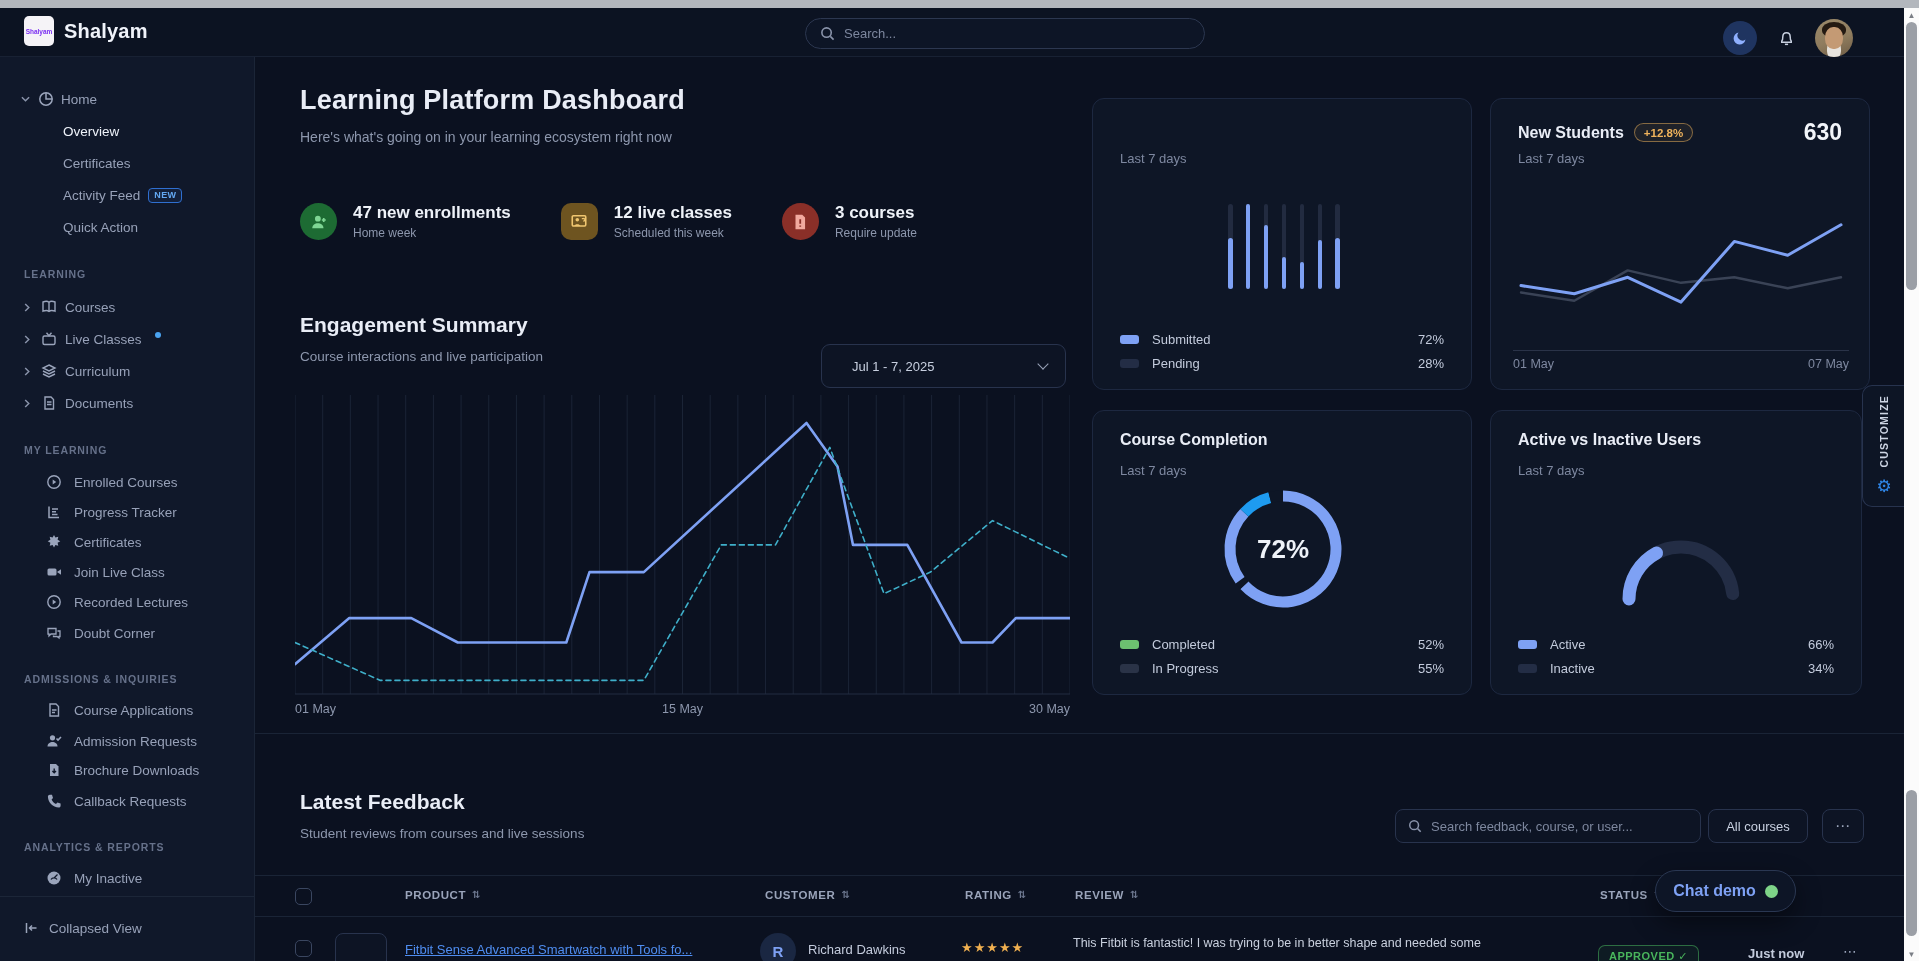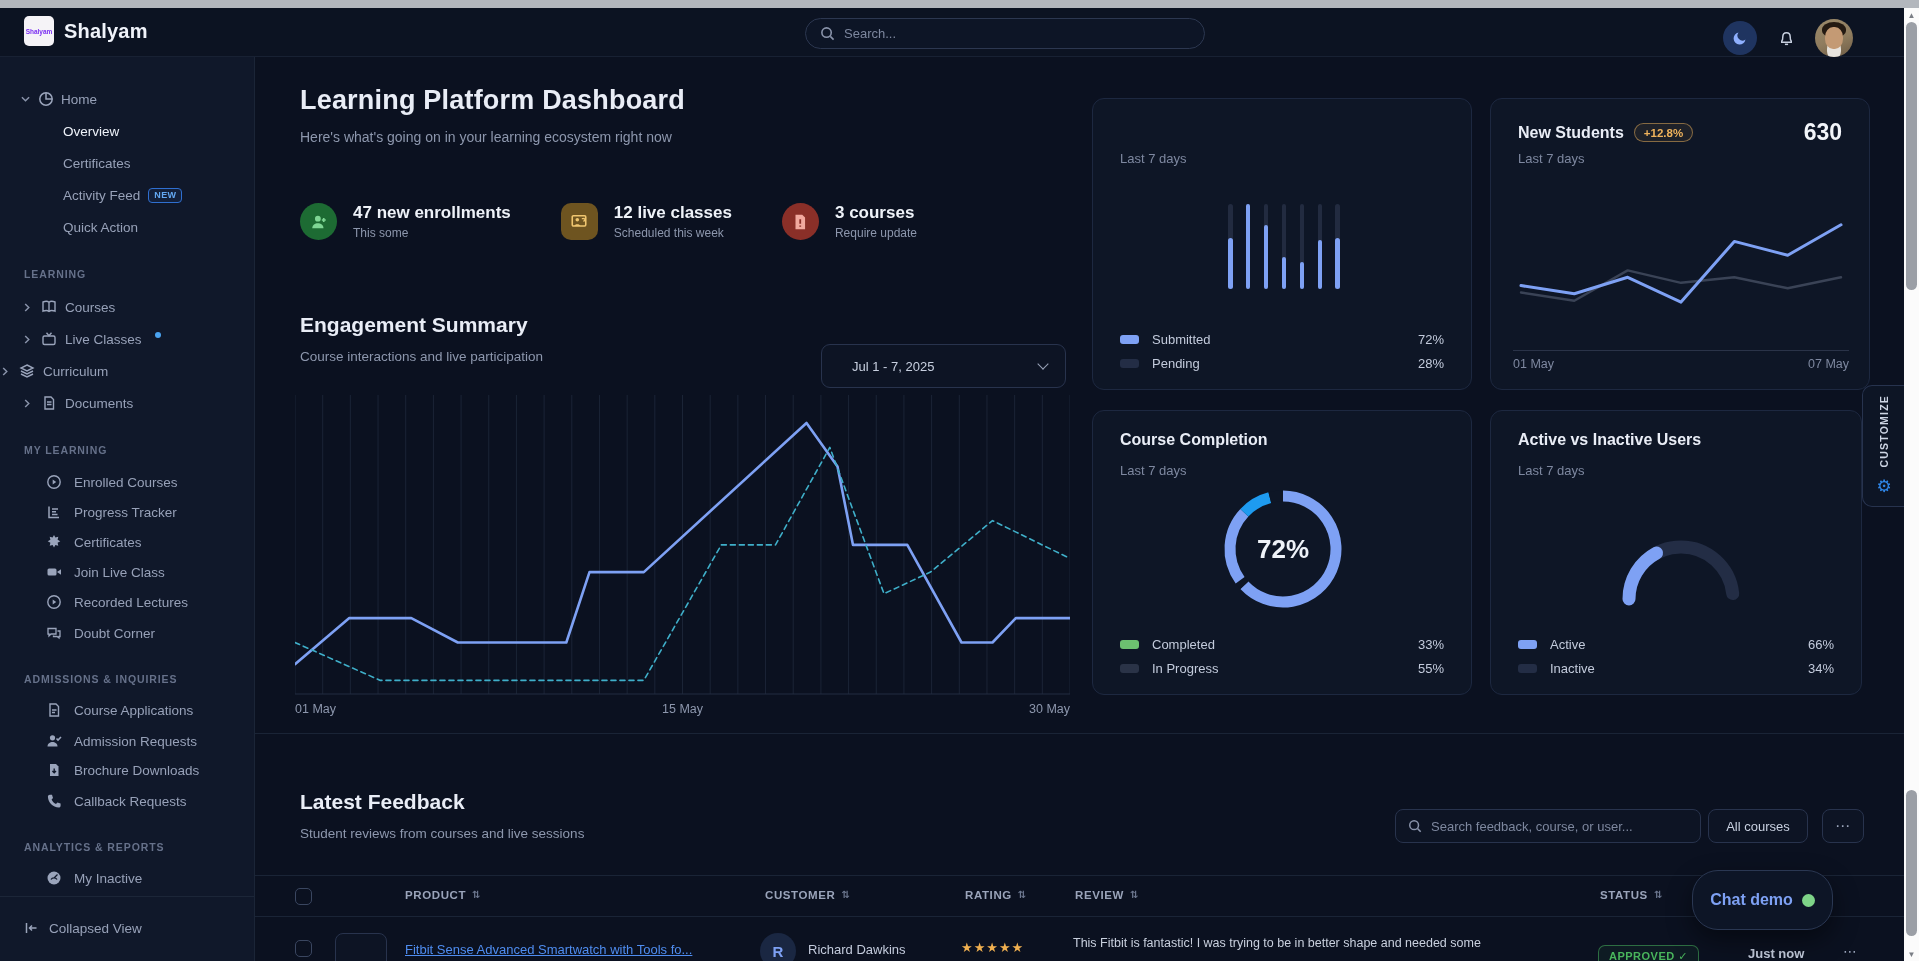--- a/index.html
+++ b/index.html
@@ -121,21 +121,21 @@
   .cust-avatar { position:absolute; left:505px; top:16px; width:36px; height:36px; border-radius:50%; background:#1a2742;
     color:#7ea1f4; font-weight:bold; font-size:15px; display:flex; align-items:center; justify-content:center; }
   .cust-name { position:absolute; left:553px; top:25px; font-size:13px; color:#c3cbdc; }
   .stars { position:absolute; left:706px; top:23px; font-size:13px; color:#f0b050; letter-spacing:1px; white-space:nowrap; }
   .review { position:absolute; left:818px; top:18px; width:470px; font-size:12.5px; color:#c9d0de; line-height:17px; }
   .status-badge { position:absolute; left:1343px; top:28px; font-size:11px; font-weight:bold; color:#49b55c;
     border:1px solid rgba(73,181,92,.55); background:rgba(73,181,92,.06); border-radius:7px; padding:4px 10px; letter-spacing:.5px; white-space:nowrap; }
   .row-time { position:absolute; left:1493px; top:29px; font-size:13px; font-weight:bold; color:#c3cbdc; }
   .row-more { position:absolute; left:1588px; top:26px; color:#9aa4ba; font-size:14px; cursor:pointer; }
 
-  .chat-pill { position:absolute; left:1437px; top:813px; width:141px; height:60px; border-radius:26px; background:#0d1526;
+  .chat-pill { position:absolute; left:1400px; top:813px; width:141px; height:42px; border-radius:26px; background:#0d1526;
     border:1px solid #2a3752; box-shadow:0 10px 26px rgba(0,0,0,.45); display:flex; align-items:center; justify-content:center; gap:9px;
     z-index:30; cursor:pointer; }
   .chat-pill .t { color:#7ea1f4; font-weight:800; font-size:16px; }
   .chat-pill .d { width:13px; height:13px; border-radius:50%; background:#7ed488; }
 
   
   .customize { position:absolute; left:1862px; top:385px; width:43px; height:122px; background:#0d1525; border:1px solid #27334e;
     border-right:none; border-radius:10px 0 0 10px; z-index:40; display:flex; flex-direction:column; align-items:center; justify-content:center; gap:8px; cursor:pointer; }
   .customize .vtxt { writing-mode:vertical-rl; transform:rotate(180deg); font-size:10.5px; font-weight:bold; letter-spacing:1.2px; color:#cdd5e4; }
   .customize .gear { color:#2f86e8; font-size:17px; }
@@ -239,21 +239,21 @@
       </span>
     <span class="sicon">
         <svg viewBox="0 0 16 16" fill="none" stroke="currentColor" stroke-width="1.4">
           <rect x="2" y="5" width="12" height="8.5" rx="1.5"></rect>
           <path d="M5.5 1.8 L8 4.6 L10.5 1.8"></path>
         </svg>
       </span>
     <span class="lbl">Live Classes</span>
     <span class="live-dot"></span>
   </div>
-  <div class="srow" style="top:301px; gap:8px;">
+  <div class="srow" style="top:301px; padding-left:22px; gap:8px;">
     <span class="caret">
         <svg width="6" height="9" viewBox="0 0 6 10" fill="none" stroke="currentColor" stroke-width="1.6">
           <path d="M1 1 L5 5 L1 9"></path>
         </svg>
       </span>
     <span class="sicon">
         <svg viewBox="0 0 16 16" fill="none" stroke="currentColor" stroke-width="1.4">
           <path d="M8 2 L14 5 L8 8 L2 5 Z"></path>
           <path d="M2 8 L8 11 L14 8"></path>
           <path d="M2 11 L8 14 L14 11"></path>
@@ -400,21 +400,21 @@
     <div class="stat">
       <div class="stat-icon green">
         <svg width="18" height="18" viewBox="0 0 16 16">
             <circle cx="7" cy="5" r="2.6" fill="currentColor"></circle>
             <path d="M2 13.5 C2 10.5 4.5 9 7 9 C9.5 9 12 10.5 12 13.5 Z" fill="currentColor"></path>
             <path d="M12.2 4.5 V8 M10.5 6.2 H14" stroke="currentColor" stroke-width="1.5" fill="none"></path>
           </svg>
       </div>
       <div>
         <div class="stat-val">47 new enrollments</div>
-        <div class="stat-cap">This some</div>
+        <div class="stat-cap">Home week</div>
       </div>
     </div>
     <div class="stat">
       <div class="stat-icon amber">
         <svg width="18" height="18" viewBox="0 0 16 16" fill="none" stroke="currentColor" stroke-width="1.4">
             <rect x="2" y="2.5" width="12" height="9" rx="1"></rect>
             <circle cx="6.5" cy="6" r="1.6" fill="currentColor" stroke="none"></circle>
             <path d="M3.8 11.5 C4.2 9.5 8.8 9.5 9.2 11.5" fill="currentColor" stroke="none"></path>
             <path d="M10.5 5 H13 M12 7.5 L13.5 6 L12 4.5" stroke-width="1.2"></path>
           </svg>
@@ -554,21 +554,21 @@
           <path d="M 22.122099298127793 96.15261837150108 A 53 53 0 0 1 26.364662746665175 28.719003385779516" fill="none" stroke="#7ea1f4" stroke-width="11"></path>
           <path d="M 26.364662746665175 28.719003385779516 A 53 53 0 0 1 51.81943598026267 13.665092460182557" fill="none" stroke="#1e9bf0" stroke-width="11"></path>
           <path d="M 51.81943598026267 13.665092460182557 A 53 53 0 0 1 64.99999999999999 12" fill="none" stroke="#0e1626" stroke-width="11"></path>
         </svg>
       <div class="donut-center">72%</div>
     </div>
     <div class="legend">
       <div class="leg-row">
         <span class="leg-swatch c-green"></span>
         <span>Completed</span>
-        <span class="leg-val">33%</span>
+        <span class="leg-val">52%</span>
       </div>
       <div class="leg-row">
         <span class="leg-swatch c-navy"></span>
         <span>In Progress</span>
         <span class="leg-val">55%</span>
       </div>
     </div>
   </div>
 
   <div class="card card-d">

